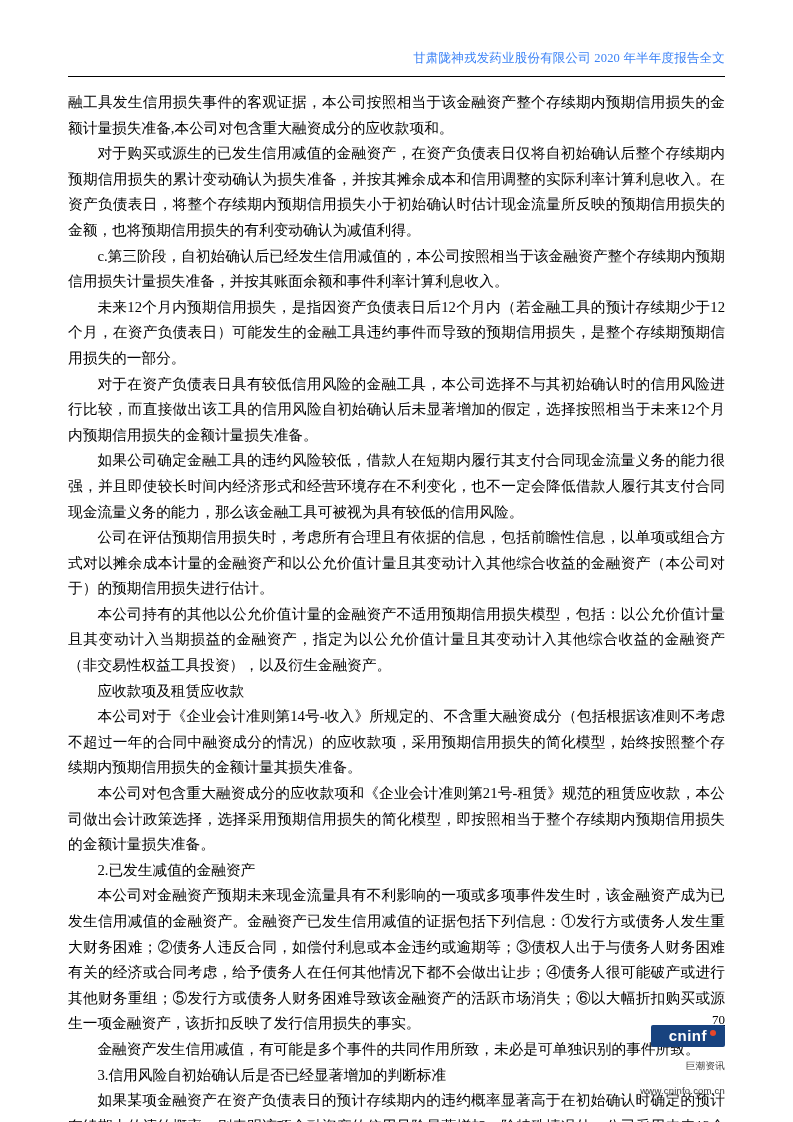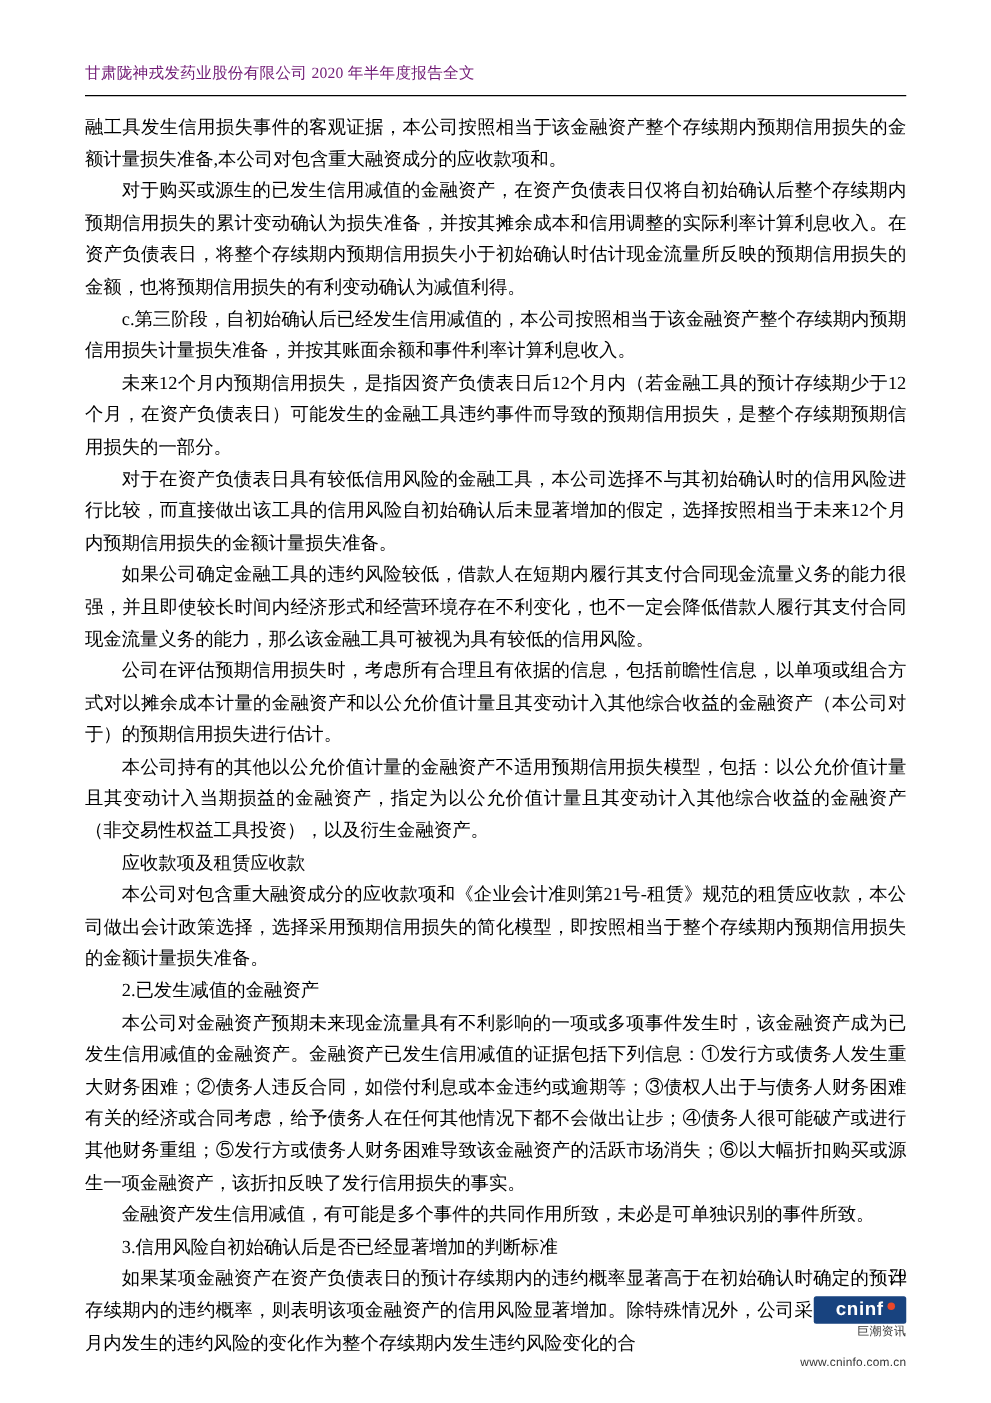--- a/index.html
+++ b/index.html
@@ -15,23 +15,23 @@
     font-family: "Liberation Serif", "DejaVu Serif", serif;
     color: #000000;
     box-sizing: border-box;
     overflow: hidden;
   }
   .header {
     position: absolute;
     top: 50px;
     left: 68px;
     right: 68px;
-    text-align: left;
+    text-align: right;
     font-size: 12.5px;
-    color: #701a75;
+    color: #3b82f6;
     letter-spacing: 0.2px;
   }
   .header-rule {
     position: absolute;
     top: 76px;
     left: 68px;
     right: 68px;
     height: 1px;
     background: #000000;
   }
@@ -91,21 +91,21 @@
     height: 6px;
     border-radius: 50%;
     background: #e8472a;
     margin-left: 3px;
     margin-bottom: 6px;
   }
   .footer-sub {
     font-family: Liberation Sans, sans-serif;
     font-size: 9.5px;
     color: #333333;
-    margin-top: 2px;
+    margin-top: 14px;
     letter-spacing: 0.3px;
   }
   .footer-url {
     font-family: "Liberation Sans", sans-serif;
     font-size: 9.5px;
     color: #333333;
     margin-top: 14px;
     letter-spacing: 0.2px;
   }
 </style>
@@ -120,20 +120,21 @@
   <div class="content">
     <p class="noindent">融工具发生信用损失事件的客观证据，本公司按照相当于该金融资产整个存续期内预期信用损失的金额计量损失准备,本公司对包含重大融资成分的应收款项和。</p>
     <p class="indent">对于购买或源生的已发生信用减值的金融资产，在资产负债表日仅将自初始确认后整个存续期内预期信用损失的累计变动确认为损失准备，并按其摊余成本和信用调整的实际利率计算利息收入。在资产负债表日，将整个存续期内预期信用损失小于初始确认时估计现金流量所反映的预期信用损失的金额，也将预期信用损失的有利变动确认为减值利得。</p>
     <p class="indent">c.第三阶段，自初始确认后已经发生信用减值的，本公司按照相当于该金融资产整个存续期内预期信用损失计量损失准备，并按其账面余额和事件利率计算利息收入。</p>
     <p class="indent">未来12个月内预期信用损失，是指因资产负债表日后12个月内（若金融工具的预计存续期少于12个月，在资产负债表日）可能发生的金融工具违约事件而导致的预期信用损失，是整个存续期预期信用损失的一部分。</p>
     <p class="indent">对于在资产负债表日具有较低信用风险的金融工具，本公司选择不与其初始确认时的信用风险进行比较，而直接做出该工具的信用风险自初始确认后未显著增加的假定，选择按照相当于未来12个月内预期信用损失的金额计量损失准备。</p>
     <p class="indent">如果公司确定金融工具的违约风险较低，借款人在短期内履行其支付合同现金流量义务的能力很强，并且即使较长时间内经济形式和经营环境存在不利变化，也不一定会降低借款人履行其支付合同现金流量义务的能力，那么该金融工具可被视为具有较低的信用风险。</p>
     <p class="indent">公司在评估预期信用损失时，考虑所有合理且有依据的信息，包括前瞻性信息，以单项或组合方式对以摊余成本计量的金融资产和以公允价值计量且其变动计入其他综合收益的金融资产（本公司对于）的预期信用损失进行估计。</p>
     <p class="indent">本公司持有的其他以公允价值计量的金融资产不适用预期信用损失模型，包括：以公允价值计量且其变动计入当期损益的金融资产，指定为以公允价值计量且其变动计入其他综合收益的金融资产（非交易性权益工具投资），以及衍生金融资产。</p>
     <p class="indent">应收款项及租赁应收款</p>
+    <p class="indent">本公司对于《企业会计准则第14号-收入》所规定的、不含重大融资成分（包括根据该准则不考虑不超过一年的合同中融资成分的情况）的应收款项，采用预期信用损失的简化模型，始终按照整个存续期内预期信用损失的金额计量其损失准备。</p>
     <p class="indent">本公司对包含重大融资成分的应收款项和《企业会计准则第21号-租赁》规范的租赁应收款，本公司做出会计政策选择，选择采用预期信用损失的简化模型，即按照相当于整个存续期内预期信用损失的金额计量损失准备。</p>
     <p class="indent">2.已发生减值的金融资产</p>
     <p class="indent">本公司对金融资产预期未来现金流量具有不利影响的一项或多项事件发生时，该金融资产成为已发生信用减值的金融资产。金融资产已发生信用减值的证据包括下列信息：①发行方或债务人发生重大财务困难；②债务人违反合同，如偿付利息或本金违约或逾期等；③债权人出于与债务人财务困难有关的经济或合同考虑，给予债务人在任何其他情况下都不会做出让步；④债务人很可能破产或进行其他财务重组；⑤发行方或债务人财务困难导致该金融资产的活跃市场消失；⑥以大幅折扣购买或源生一项金融资产，该折扣反映了发行信用损失的事实。</p>
     <p class="indent">金融资产发生信用减值，有可能是多个事件的共同作用所致，未必是可单独识别的事件所致。</p>
     <p class="indent">3.信用风险自初始确认后是否已经显著增加的判断标准</p>
     <p class="indent">如果某项金融资产在资产负债表日的预计存续期内的违约概率显著高于在初始确认时确定的预计存续期内的违约概率，则表明该项金融资产的信用风险显著增加。除特殊情况外，公司采用未来12个月内发生的违约风险的变化作为整个存续期内发生违约风险变化的合</p>
   </div>
 
   <div class="page-number">70</div>
 

